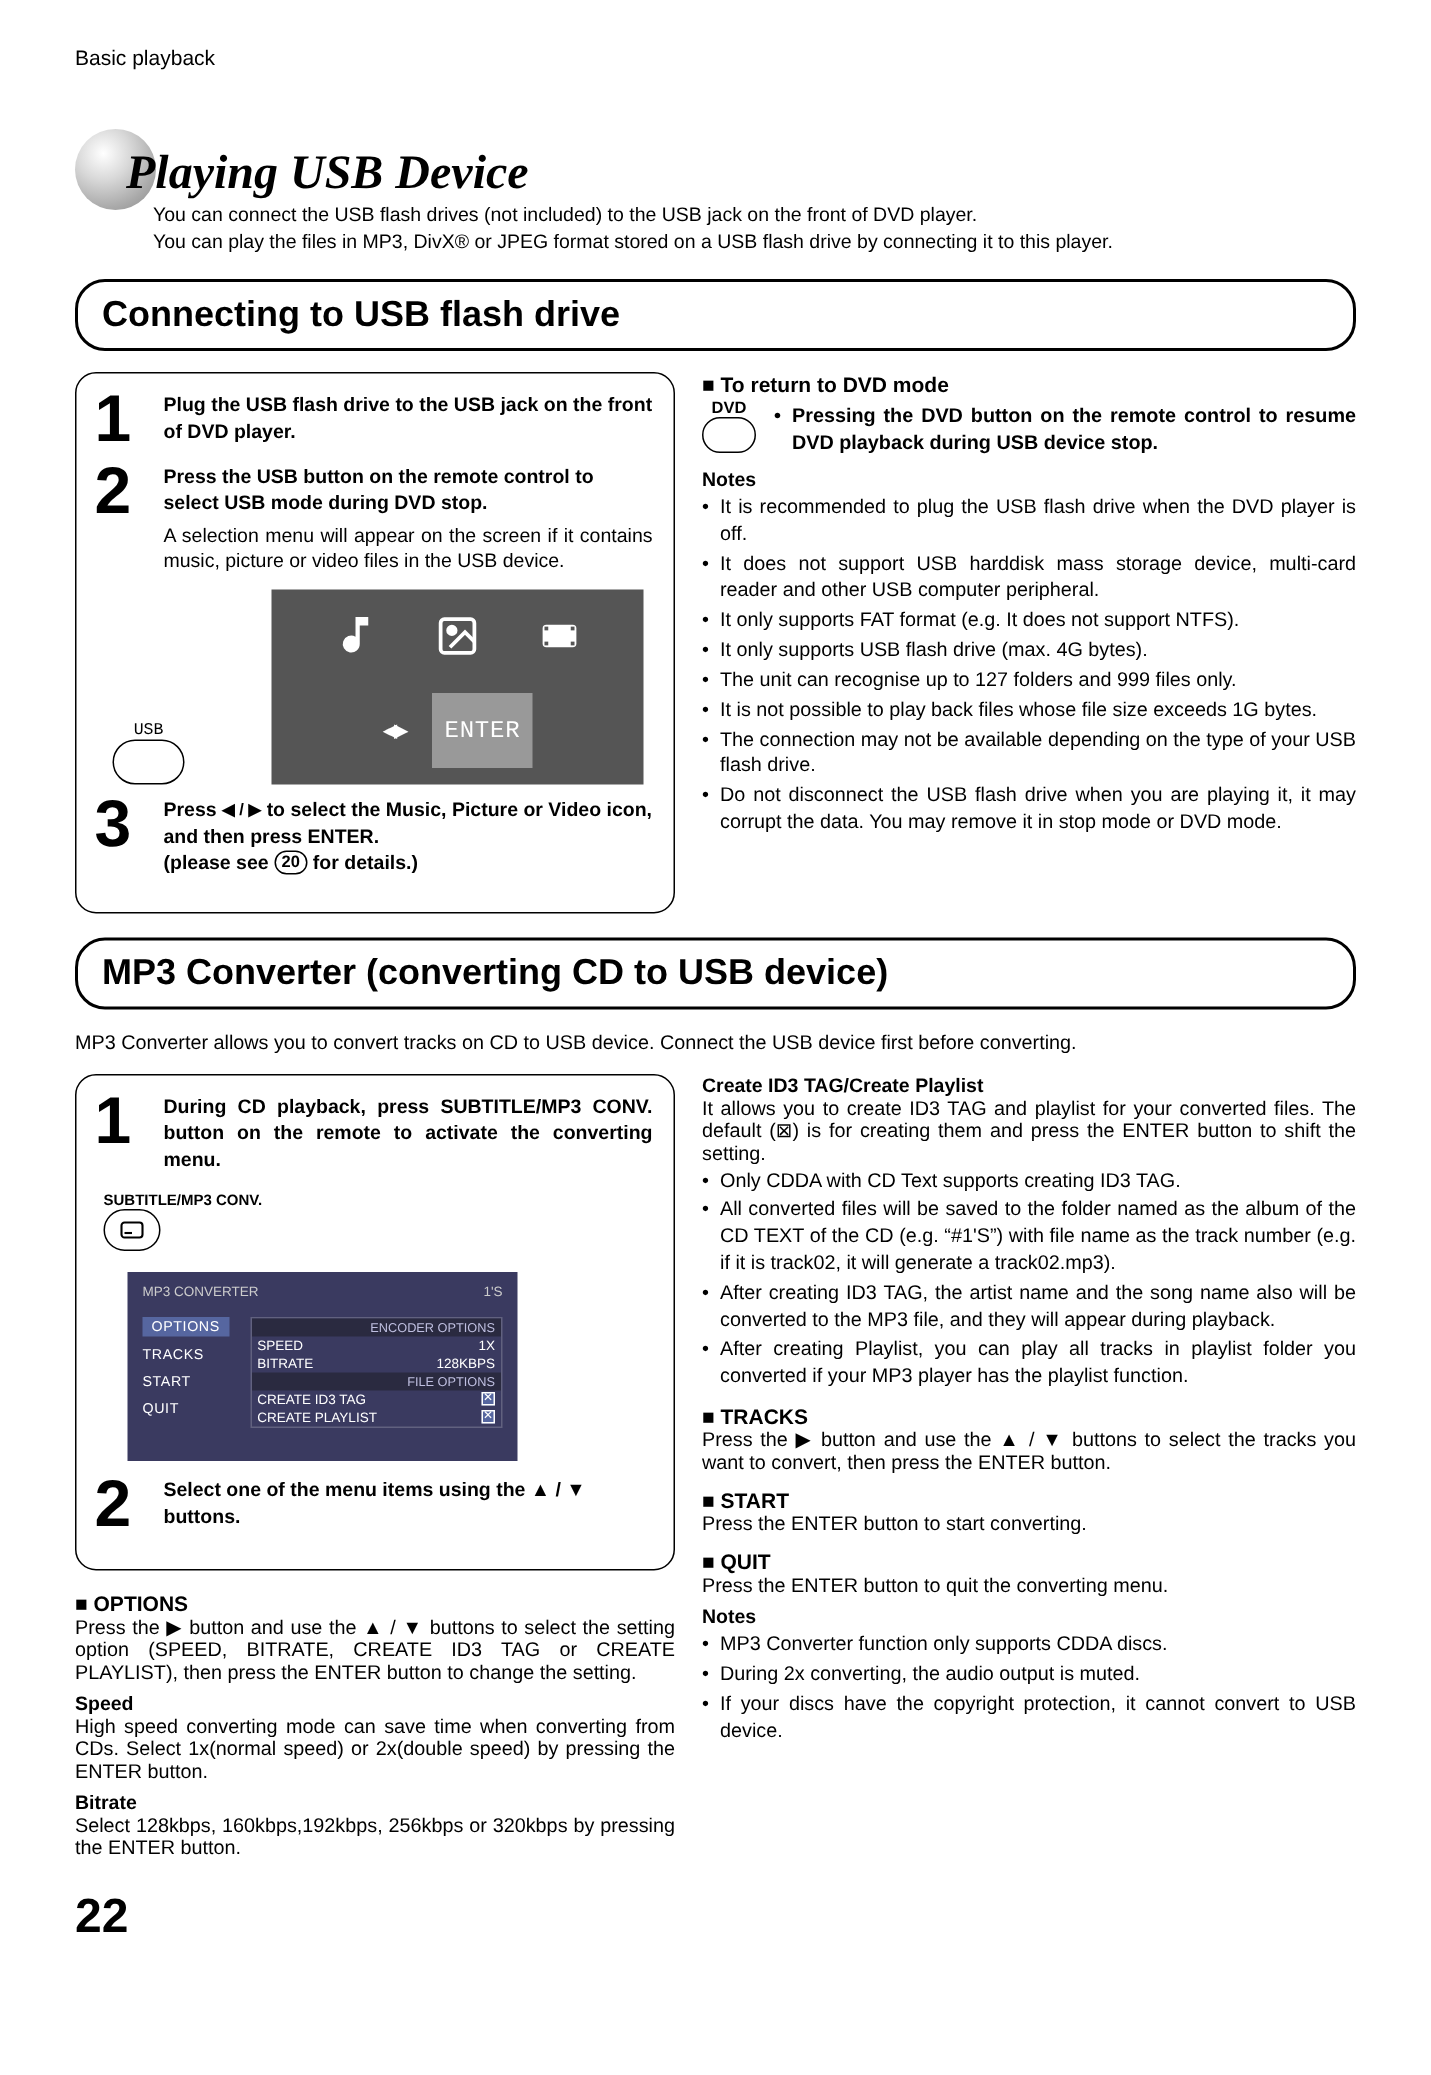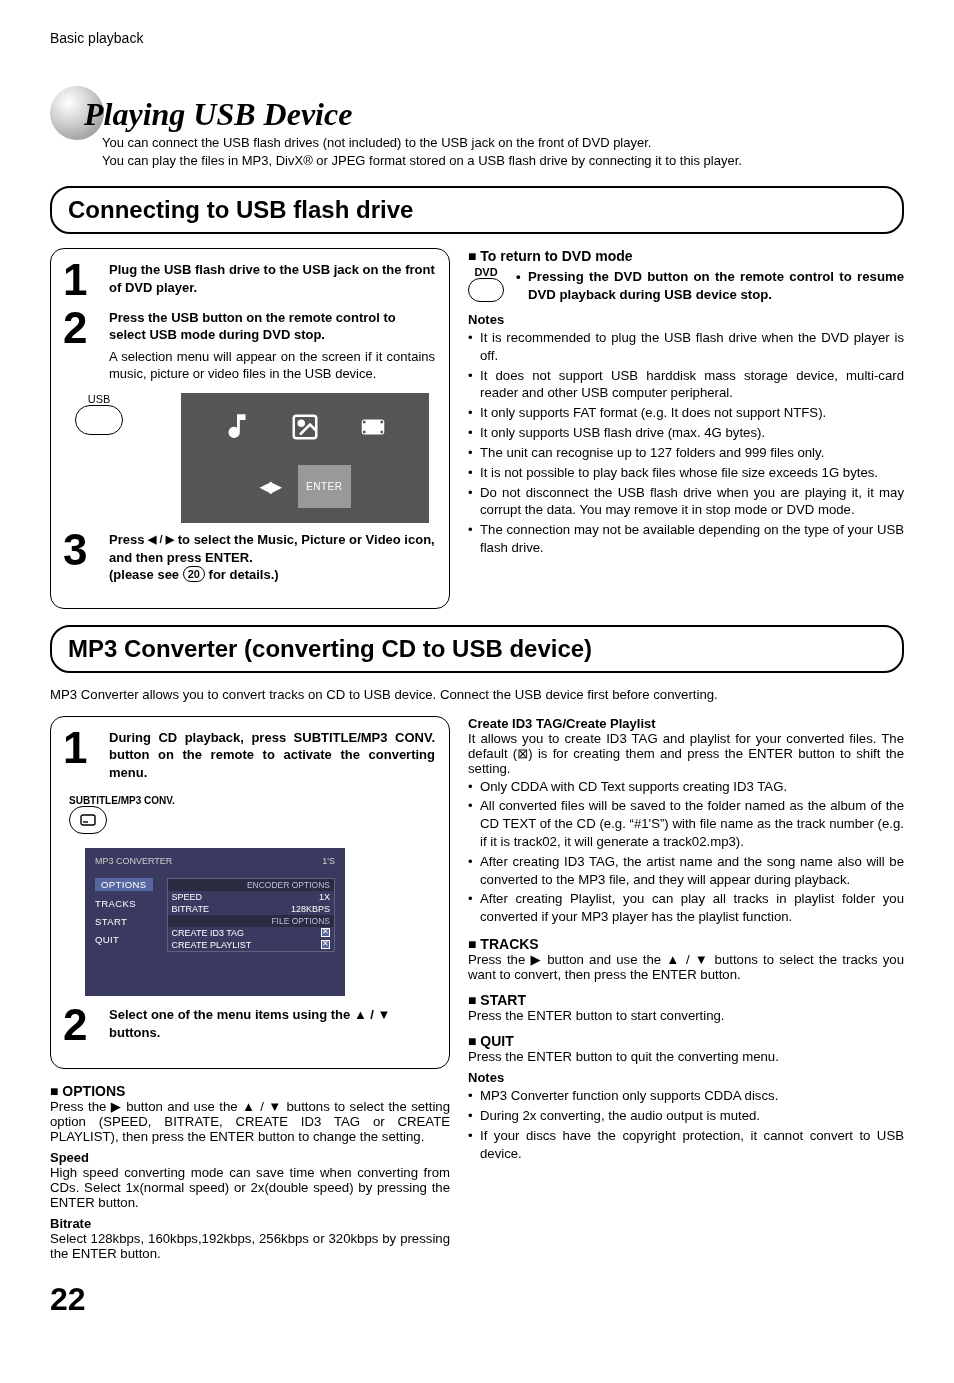--- a/index.html
+++ b/index.html
@@ -64,21 +64,21 @@
   .btn-caption { font-size: 11px; text-align: center; line-height: 1.1; }
   .screenmock {
     background: #555; width: 248px; height: 130px;
     display: flex; flex-direction: column; align-items:center; justify-content:center;
     gap: 18px; margin-left: auto; margin-right: 6px;
   }
   .sm-row { display:flex; gap: 28px; }
   .sm-icon { width: 40px; height: 40px; display:flex; align-items:center; justify-content:center; color:#fff; }
   .sm-bottom { display:flex; align-items:center; gap: 18px; }
   .sm-arrows { color:#fff; font-size: 16px; letter-spacing: -2px; }
-  .enter-btn { background:#999; color:#fff; font-size:10px; padding:16px 8px; letter-spacing:.5px; }
+  .enter-btn { background:#999; color:#fff; font-size:16px; padding:16px 8px; letter-spacing:.5px; }
   .sq-h { font-weight: bold; font-size: 14px; }
   .sq-marker::before { content:"■ "; }
   .notes-h { font-weight: bold; font-size: 13px; margin-top: 6px; }
   ul.bul { list-style: none; padding: 0; margin: 2px 0 0 0; }
   ul.bul > li { position: relative; padding-left: 12px; margin-bottom: 2px; line-height: 1.35; text-align: justify; }
   ul.bul > li::before { content: "•"; position: absolute; left: 0; }
   .just { text-align: justify; }
   .pageref {
     display: inline-block;
     border: 1.2px solid #000;
@@ -87,21 +87,21 @@
     font-size: 11px;
     line-height: 14px;
     vertical-align: 1px;
     font-weight: bold;
   }
   .dvd-col { display:flex; gap:12px; align-items:flex-start; margin-top:2px;font-weight:bold;}
   .dvd-btn { text-align:center; font-size:11px; }
   .sub-h { font-weight: bold; font-size: 13px; margin-top: 6px; }
   .mp3intro { margin: 4px 0 14px 0; font-size: 13.2px; }
   .mp3-screen {
-    background:#3a3a60; width:260px; height:148px; color:#fff; font-size:9px;
+    background:#3a3a60; width:260px; height:126px; color:#fff; font-size:9px;
     padding: 8px 10px 8px 10px; margin-left: 16px; margin-top:6px;
   }
   .mp3-top { display:flex; justify-content:space-between; color:#ccc; margin-bottom:6px; font-size:9px;}
   .mp3-mid { display:flex; gap:14px; padding-top:6px;}
   .mp3-left-items div { margin-bottom:7px; font-size:9.5px; letter-spacing:.4px; }
   .mp3-right-box { flex:1; border:1px solid rgba(255,255,255,.2); padding:0; font-size:9px; }
   .mp3-box-h { background:#2a2a40; color:#bfbfe0; padding:1px 4px; font-size:8.5px; text-align:right;}
   .mp3-row { display:flex; justify-content:space-between; padding:1px 4px; }
   .chk { display:inline-block; width:9px; height:9px; background:#5666a0; border:1px solid #fff; position:relative; }
   .chk::after { content:"✕"; color:#fff; font-size:8px; position:absolute; left:0; top:-2px; }
@@ -138,21 +138,21 @@
         </div>
 
         <div class="step">
           <div class="step-num">2</div>
           <div class="step-body">
             <div class="step-title">Press the USB button on the remote control to select  USB mode during DVD stop.</div>
             <div class="step-desc">A selection menu will appear on the screen if it contains music, picture or video files in the USB device.</div>
           </div>
         </div>
 
-        <div style="display:flex; align-items:flex-start; gap:2px; margin-left:12px;">
+        <div style="display:flex; align-items:flex-end; gap:2px; margin-left:12px;font-family:Liberation Mono, monospace;">
           <div>
             <div class="btn-caption">USB</div>
             <div class="remote-btn"></div>
           </div>
           <div class="screenmock">
             <div class="sm-row">
               <div class="sm-icon">
                 <svg width="34" height="34" viewBox="0 0 24 24" fill="#fff">
                     <path d="M12 3v9.3a4 4 0 1 0 2 3.4V7h4V3z"></path>
                   </svg>
@@ -209,22 +209,22 @@
       </div>
 
       <div class="notes-h">Notes</div>
       <ul class="bul">
         <li class="just">It is recommended to plug the USB flash drive when the DVD player is off.</li>
         <li class="just">It does not support USB harddisk mass storage device, multi-card reader and other USB computer peripheral.</li>
         <li class="just">It only supports FAT format (e.g. It does not support NTFS).</li>
         <li class="just">It only supports USB flash drive (max. 4G bytes).</li>
         <li class="just">The unit can recognise up to 127 folders and 999 files only.</li>
         <li class="just">It is not possible to play back files whose file size exceeds 1G bytes.</li>
+        <li class="just">The connection may not be available depending on the type of your USB flash drive.</li>
         <li class="just">Do not disconnect the USB flash drive when you are playing it, it may corrupt the data. You may remove it in stop mode or DVD mode.</li>
-        <li class="just">The connection may not be available depending on the type of your USB flash drive.</li>
       </ul>
     </div>
   </div>
 
   <div class="box-heading">MP3 Converter (converting CD to USB device)</div>
   <div class="mp3intro">MP3 Converter allows you to convert tracks on CD to USB device. Connect the USB device first before converting.</div>
 
   <div class="two-col">
     <div class="col-l">
       <div class="roundbox">

